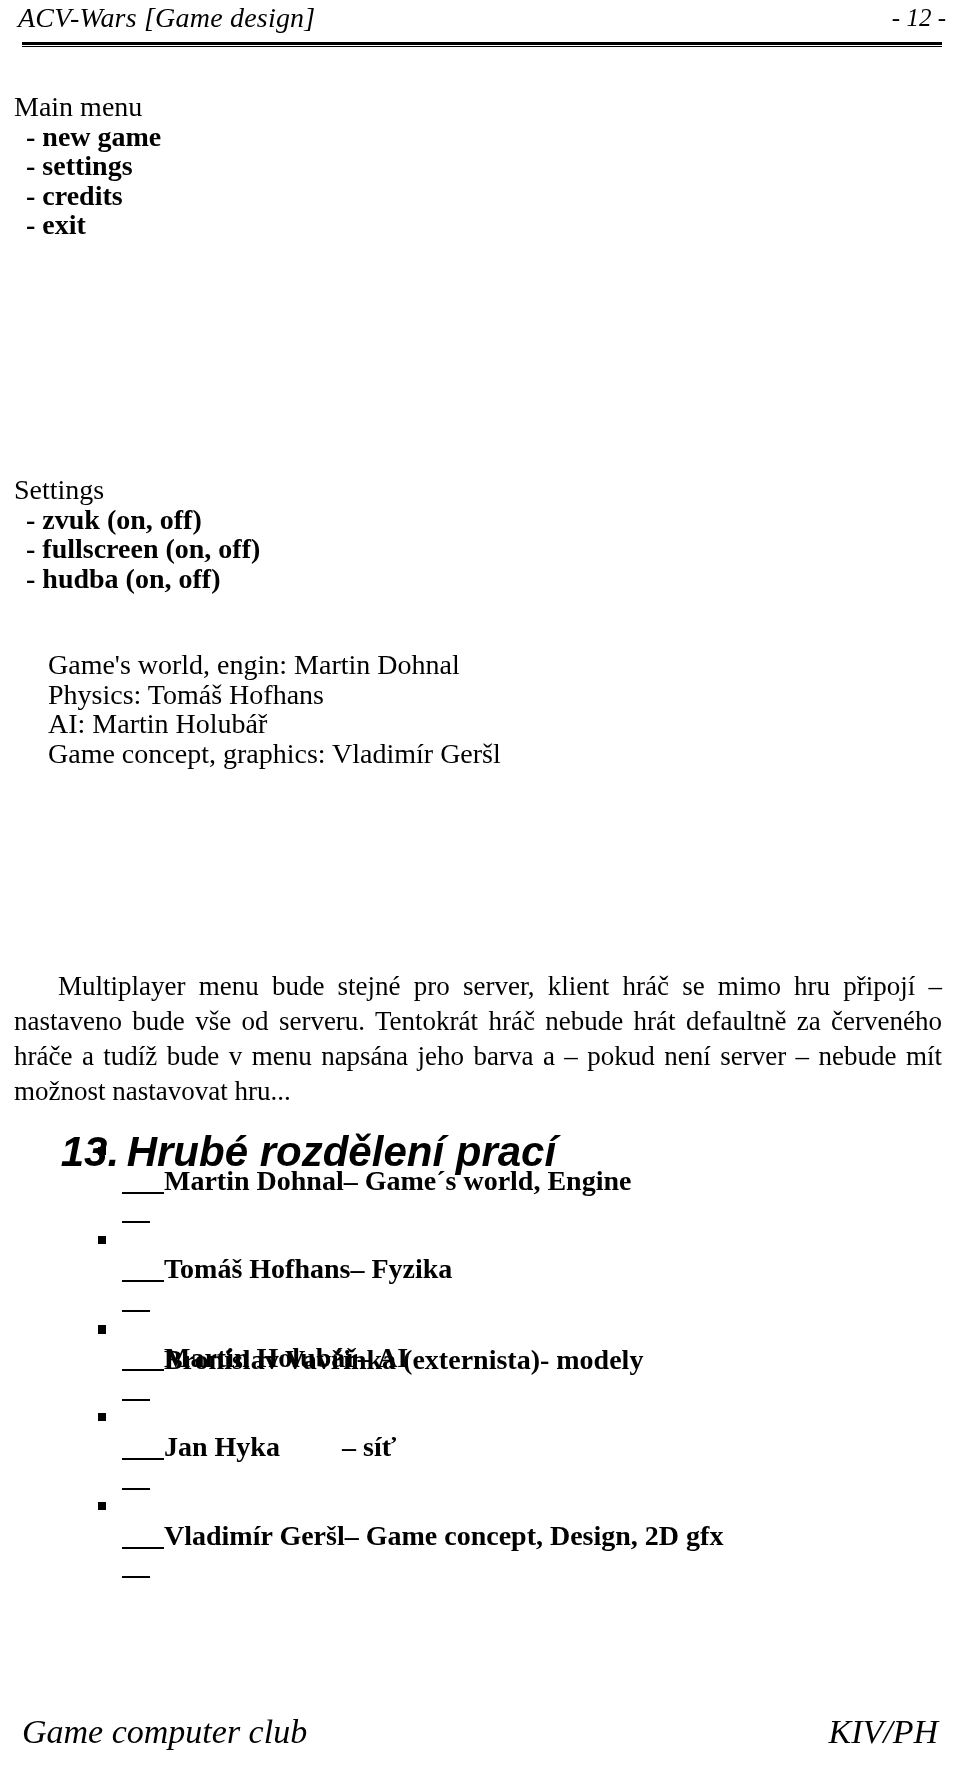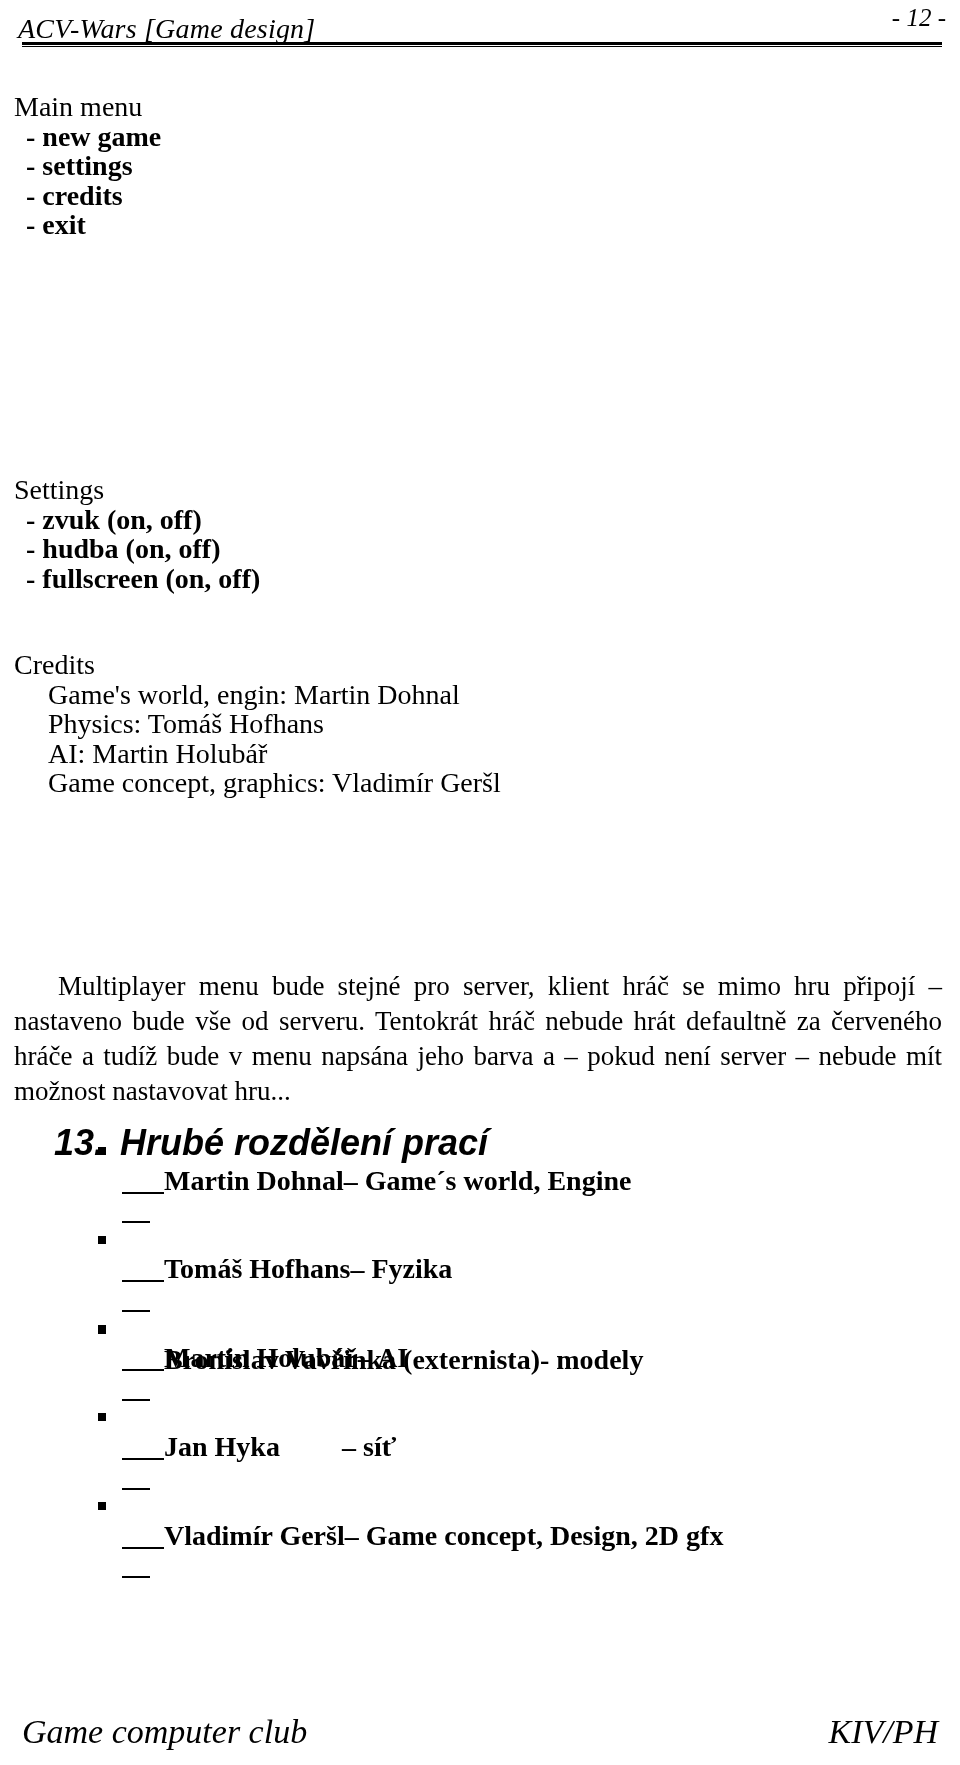--- a/index.html
+++ b/index.html
@@ -30,21 +30,20 @@
     height: 44px;
   }
   .header-title {
     position: absolute;
     left: 0;
     top: 0;
     font-style: italic;
     font-size: 28px;
     letter-spacing: 0.2px;
     white-space: nowrap;
-    margin-top: 11px;
   }
   .header-page {
     position: absolute;
     right: 0;
     top: 2px;
     font-style: italic;
     font-size: 25px;
     white-space: nowrap;
   }
   .header-rule {
@@ -99,21 +98,21 @@
     text-align-last: justify;
   }
 
   
   .section-heading {
     position: absolute;
     left: 14px;
     font-family: "Liberation Sans", "DejaVu Sans", sans-serif;
     font-weight: bold;
     font-style: italic;
-    font-size: 36px;
+    font-size: 42px;
     white-space: pre;
   }
   .section-heading .num {
     display: inline-block;
     width: 66px;
   }
 
   
   .bullets {
     position: absolute;
@@ -185,26 +184,25 @@
     <div class="line indent">- new game</div>
     <div class="line indent">- settings</div>
     <div class="line indent">- credits</div>
     <div class="line indent">- exit</div>
   </div>
 
 
   <div class="block" style="top:475px;">
     <div class="line">Settings</div>
     <div class="line indent">- zvuk (on, off)</div>
+    <div class="line indent">- fullscreen (on, off)</div>
     <div class="line indent">- hudba (on, off)</div>
-    <div class="line indent">- fullscreen (on, off)</div>
   </div>
 
   <div class="block" style="top:650px;">
-    <div class="line">Credits</div>
     <div class="line indent2">Game's world, engin: Martin Dohnal</div>
     <div class="line indent2">Physics: Tomáš Hofhans</div>
     <div class="line indent2">AI: Martin Holubář</div>
     <div class="line indent2">Game concept, graphics: Vladimír Geršl</div>
   </div>
 
   <div class="para" style="top:921px;">
     <span class="pline first stretch">Multiplayer menu bude stejné pro server, klient hráč se mimo hru připojí –</span>
     <span class="pline stretch">nastaveno bude vše od serveru. Tentokrát hráč nebude hrát defaultně za červeného</span>
     <span class="pline stretch">hráče a tudíž bude v menu napsána jeho barva a – pokud není server – nebude mít</span>

